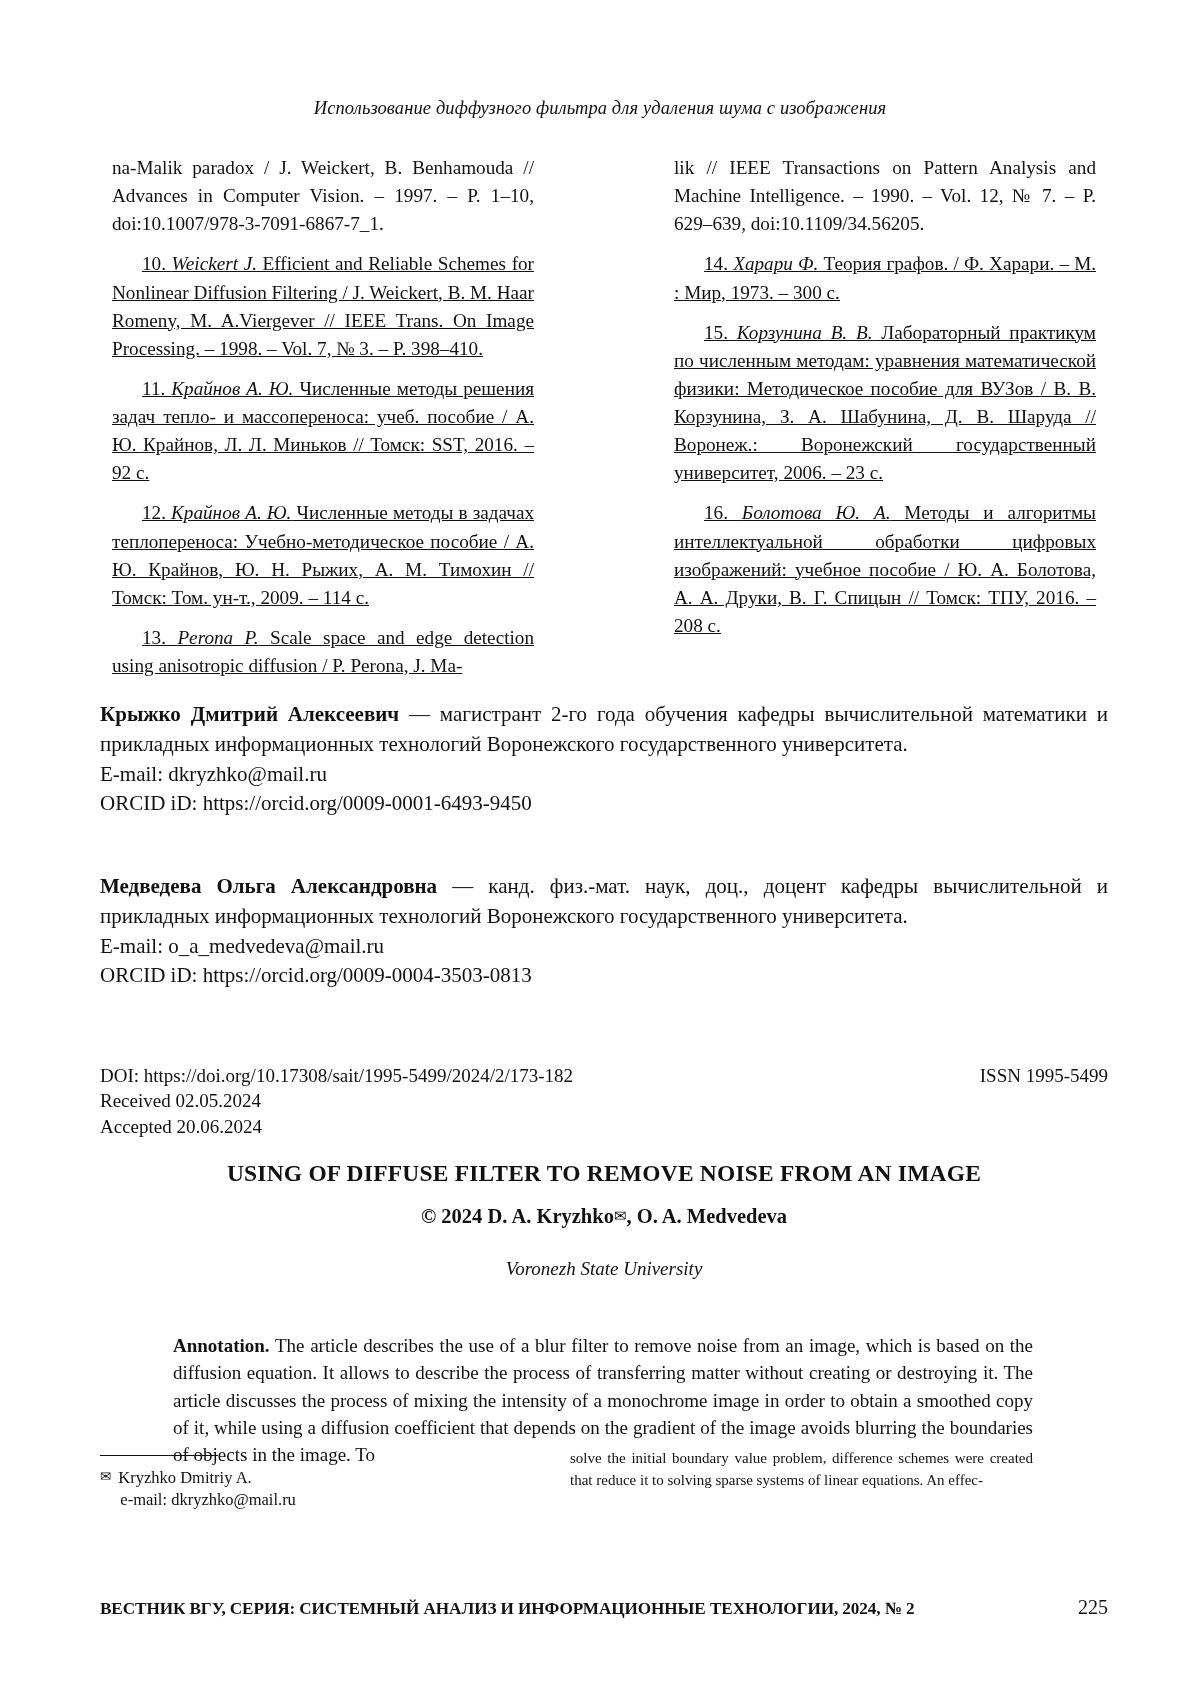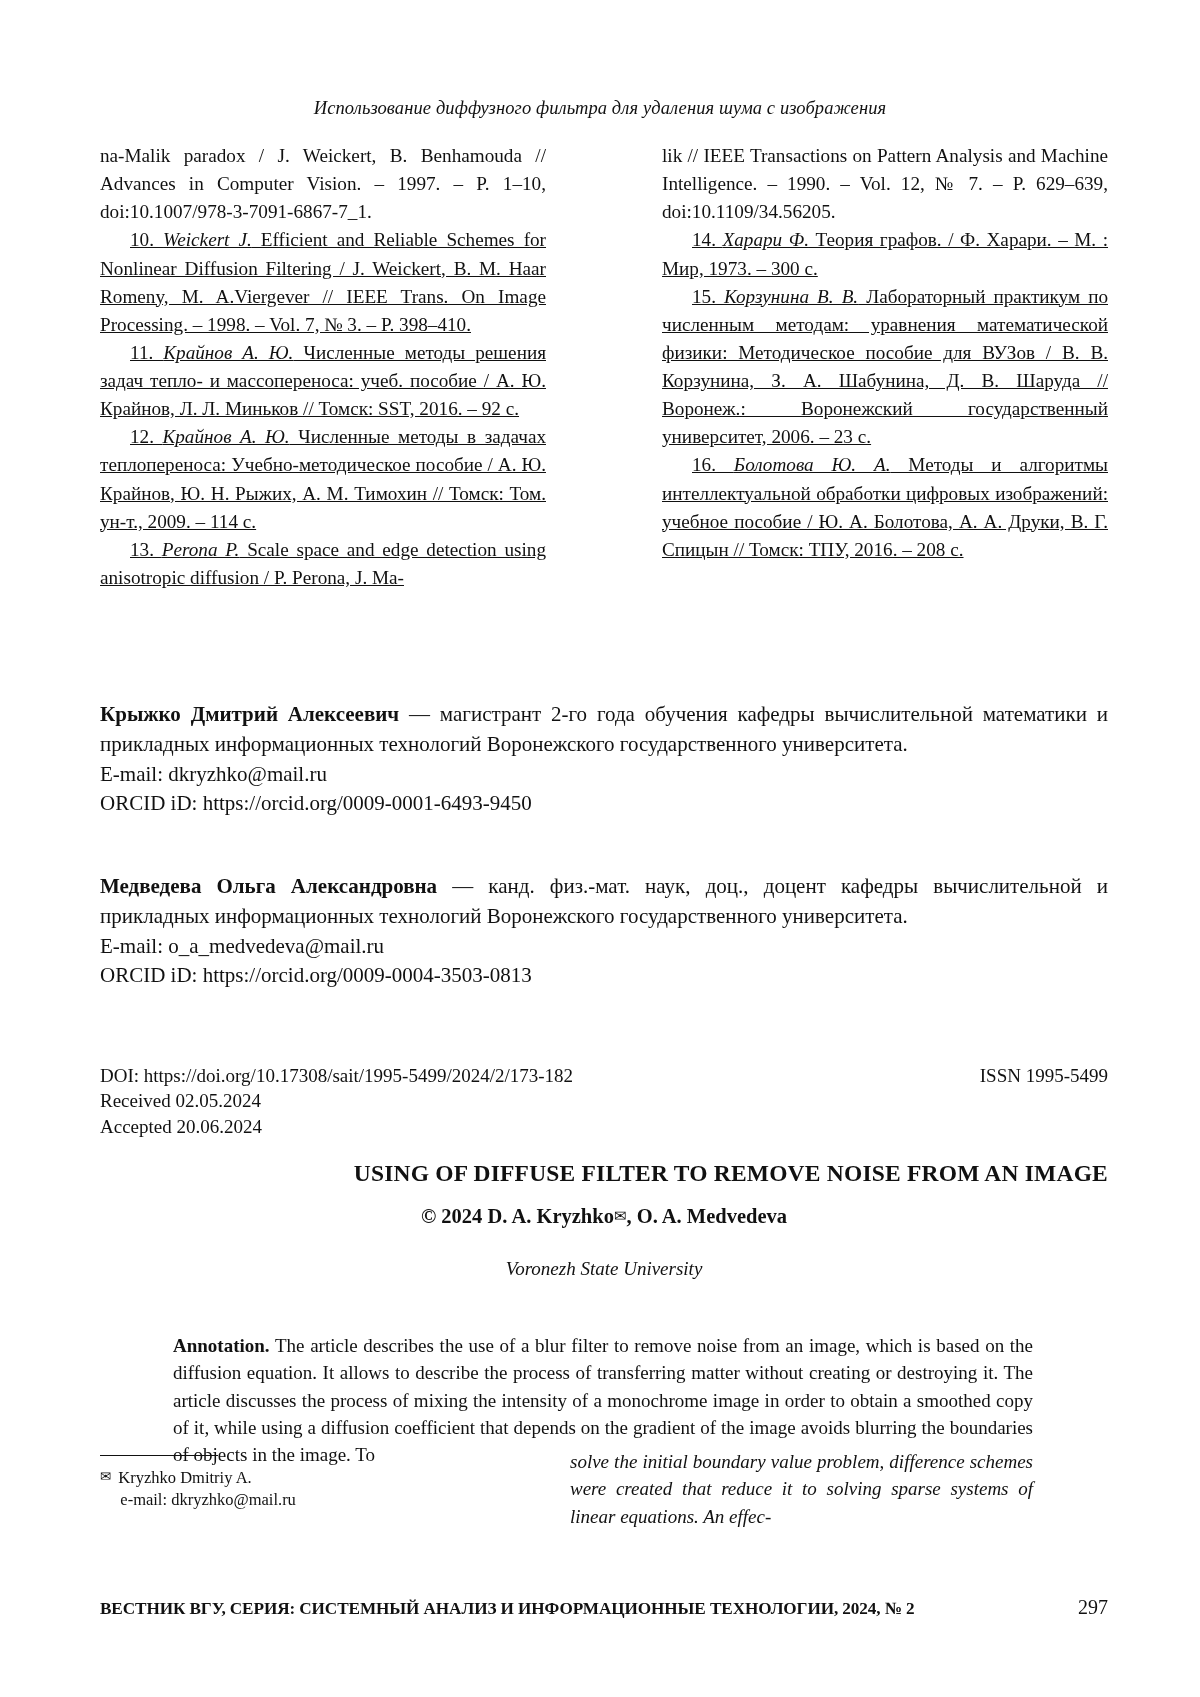--- a/index.html
+++ b/index.html
@@ -42,21 +42,21 @@
   }
   .col {
     width: 446px;
     font-size: 19.2px;
     line-height: 1.465;
     text-align: justify;
     text-justify: inter-word;
     hyphens: manual;
   }
   .col p {
-    margin: 0;
+    margin: 12px;
   }
   .col p.indent {
     text-indent: 30px;
     text-decoration: underline;
   }
 
   .authors {
     position: absolute;
     left: 100px;
     width: 1008px;
@@ -85,21 +85,21 @@
   }
   .meta .doi-line,
   .meta .recv-line,
   .meta .acc-line { display: block; }
 
   .title-en {
     position: absolute;
     left: 100px;
     width: 1008px;
     top: 1160px;
-    text-align: right;
+    text-align: center;
     font-size: 23.5px;
     font-weight: bold;
     letter-spacing: 0.2px;
   }
   .byline {
     position: absolute;
     left: 100px;
     width: 1008px;
     top: 1205px;
     text-align: center;
@@ -132,24 +132,23 @@
     line-height: 1.44;
     text-align: justify;
   }
   .abstract b { font-weight: bold; }
 
   .abstract-tail {
     position: absolute;
     left: 570px;
     width: 463px;
     top: 1448px;
-    font-size: 19px;
+    font-size: 15px;
     line-height: 1.44;
     text-align: justify;
-    font-style: italic;
   }
 
   .footnote {
     position: absolute;
     left: 100px;
     top: 1455px;
     width: 420px;
     font-size: 16.5px;
     line-height: 1.32;
   }
@@ -248,16 +247,16 @@
       <span class="env-ico">✉</span>
       <span class="fn-text">
         <span>Kryzhko Dmitriy A.</span>
         <span class="fn-email">e-mail: dkryzhko@mail.ru</span>
       </span>
     </div>
   </div>
 
   <div class="footer">
     <span class="fl">ВЕСТНИК ВГУ, СЕРИЯ: СИСТЕМНЫЙ АНАЛИЗ И ИНФОРМАЦИОННЫЕ ТЕХНОЛОГИИ, 2024, № 2</span>
-    <span class="pg">297</span>
+    <span class="pg">225</span>
   </div>
 
 </div>
 
 </body></html>

